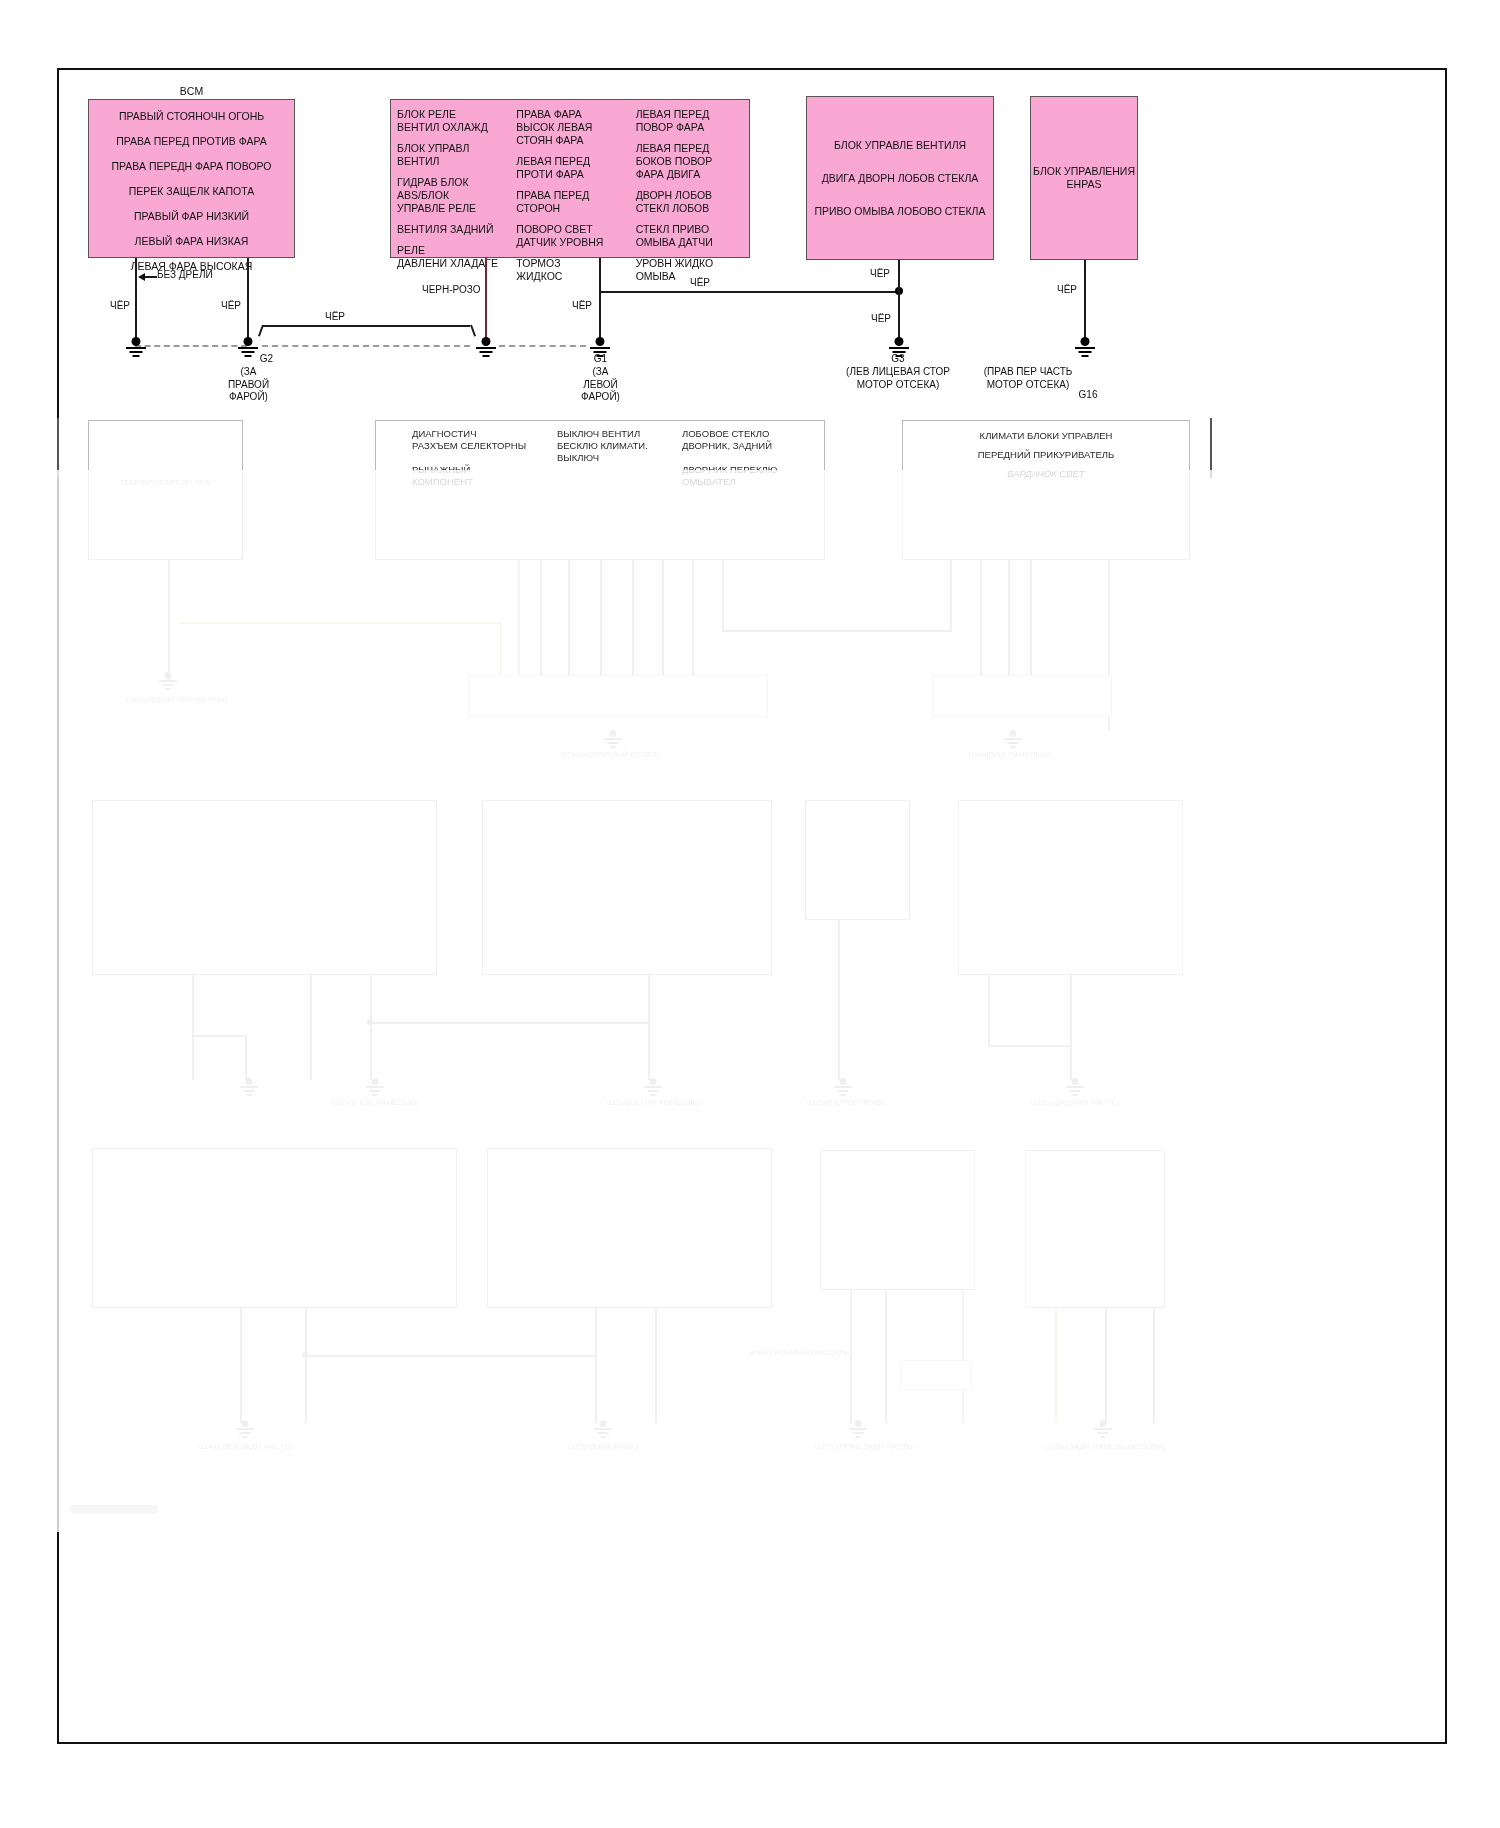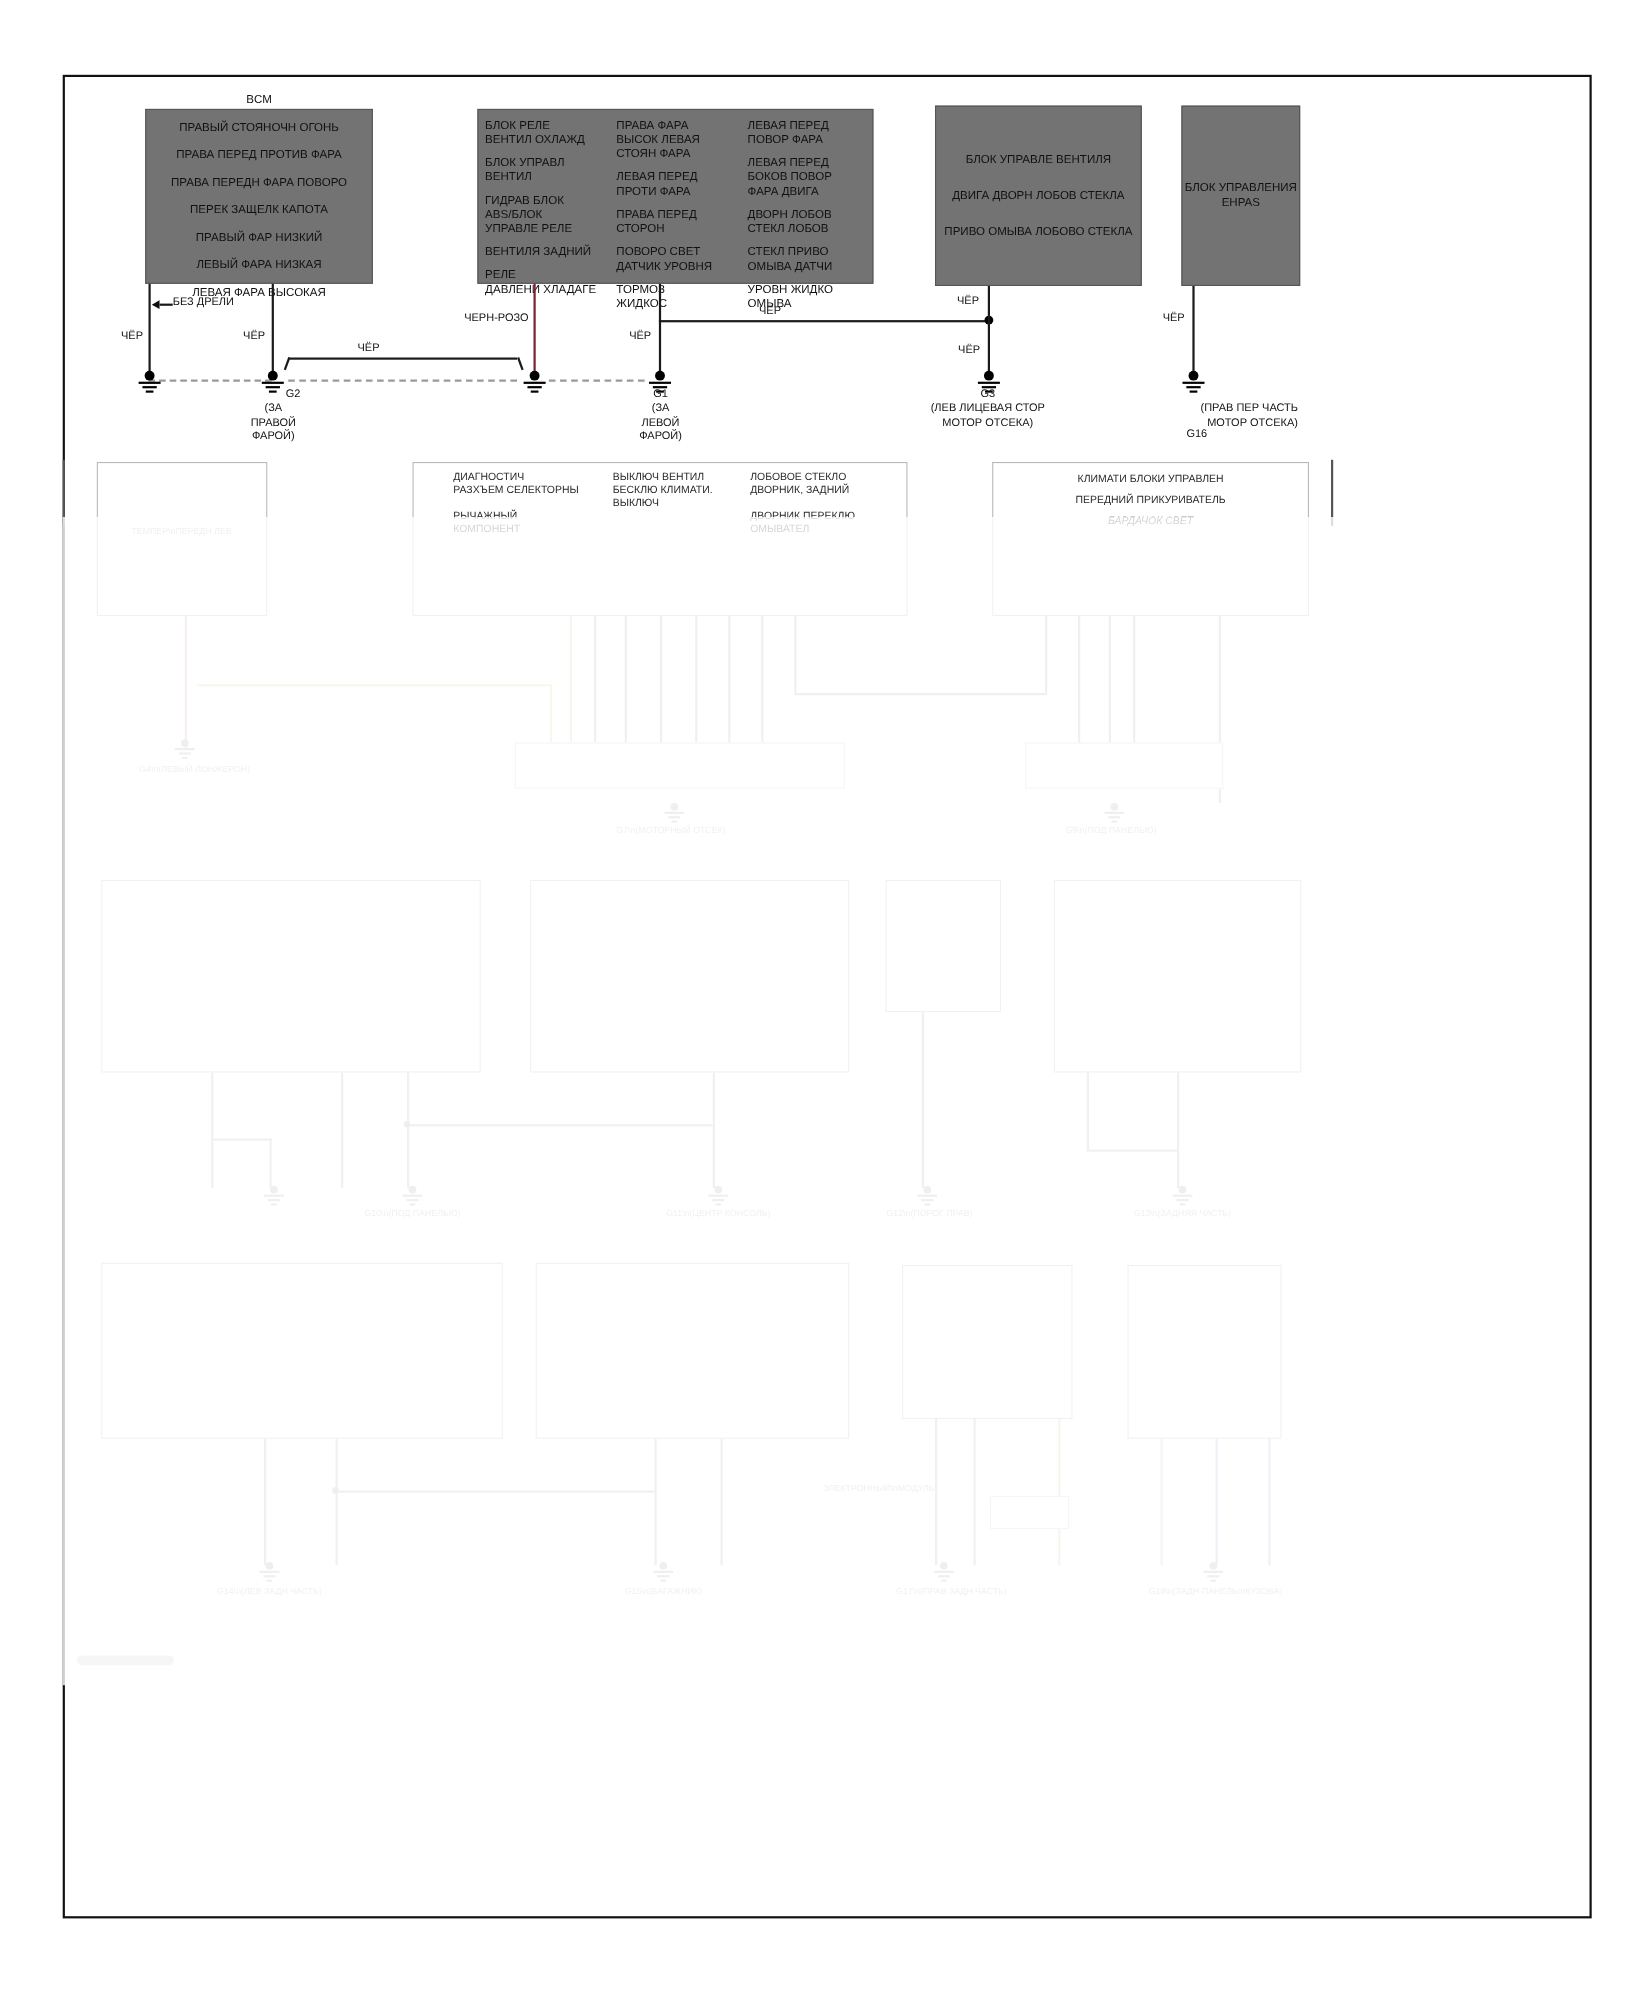--- a/index.html
+++ b/index.html
@@ -3,21 +3,21 @@
 <meta charset="utf-8">
 <style>
   html,body{margin:0;padding:0;background:#ffffff;}
   body{font-family:"Liberation Sans","DejaVu Sans",sans-serif;}
   #page{position:relative;width:1500px;height:1828px;background:#fff;overflow:hidden;}
 
   
   #frame{position:absolute;left:57px;top:68px;width:1386px;height:1672px;border:2px solid #111;background:#fff;}
 
   
-  .box{position:absolute;border:1.5px solid #555;background:#737373;box-sizing:border-box;margin-left:44px;}
+  .box{position:absolute;border:1.5px solid #555;background:#f9a8d4;box-sizing:border-box;}
   .box .cols{display:flex;height:100%;box-sizing:border-box;}
   .box .col{flex:1;padding:8px 6px 4px 6px;box-sizing:border-box;}
   .box.center{display:flex;flex-direction:column;align-items:center;justify-content:center;}
   .ln{font-size:10.5px;color:#111;line-height:13px;white-space:pre-line;}
   .grp{margin-bottom:8px;}
   .grp:last-child{margin-bottom:0;}
 
   
   .stackline{font-size:10.5px;color:#111;text-align:center;line-height:13px;margin:6px 0;}
 
@@ -223,21 +223,21 @@
   <div class="gndlabel" style="left:548px;top:353px;width:105px;">G1</div>
   <div class="gndlabel" style="left:548px;top:366px;width:105px;">(ЗА
 ЛЕВОЙ
 ФАРОЙ)</div>
 
   <div class="gndlabel" style="left:818px;top:353px;width:160px;">G3</div>
   <div class="gndlabel" style="left:818px;top:366px;width:160px;">(ЛЕВ ЛИЦЕВАЯ СТОР
 МОТОР ОТСЕКА)</div>
 
   <div class="gndlabel" style="left:1008px;top:353px;width:160px;margin-top:36px;">G16</div>
-  <div class="gndlabel" style="left:1020px;top:366px;width:160px;text-align:right;">(ПРАВ ПЕР ЧАСТЬ
+  <div class="gndlabel" style="left:948px;top:366px;width:160px;">(ПРАВ ПЕР ЧАСТЬ
 МОТОР ОТСЕКА)</div>
 
   <div class="wv" style="left:57px;top:418px;height:60px;background:#555;width:1.5px;"></div>
   <div class="wv" style="left:1210px;top:418px;height:60px;background:#555;width:1.5px;"></div>
 
   <div class="fbox" style="left:88px;top:420px;width:155px;height:140px;"></div>
   <div class="ftxt" style="left:95px;top:478px;width:140px;">ТЕМПЕР\nПЕРЕДН ЛЕВ</div>
 
   <div class="fbox" style="left:375px;top:420px;width:450px;height:140px;"></div>
   <div class="ftxt l" style="left:412px;top:428px;width:135px;font-size:9.5px;color:#2a2a2a;line-height:12px;">ДИАГНОСТИЧ

